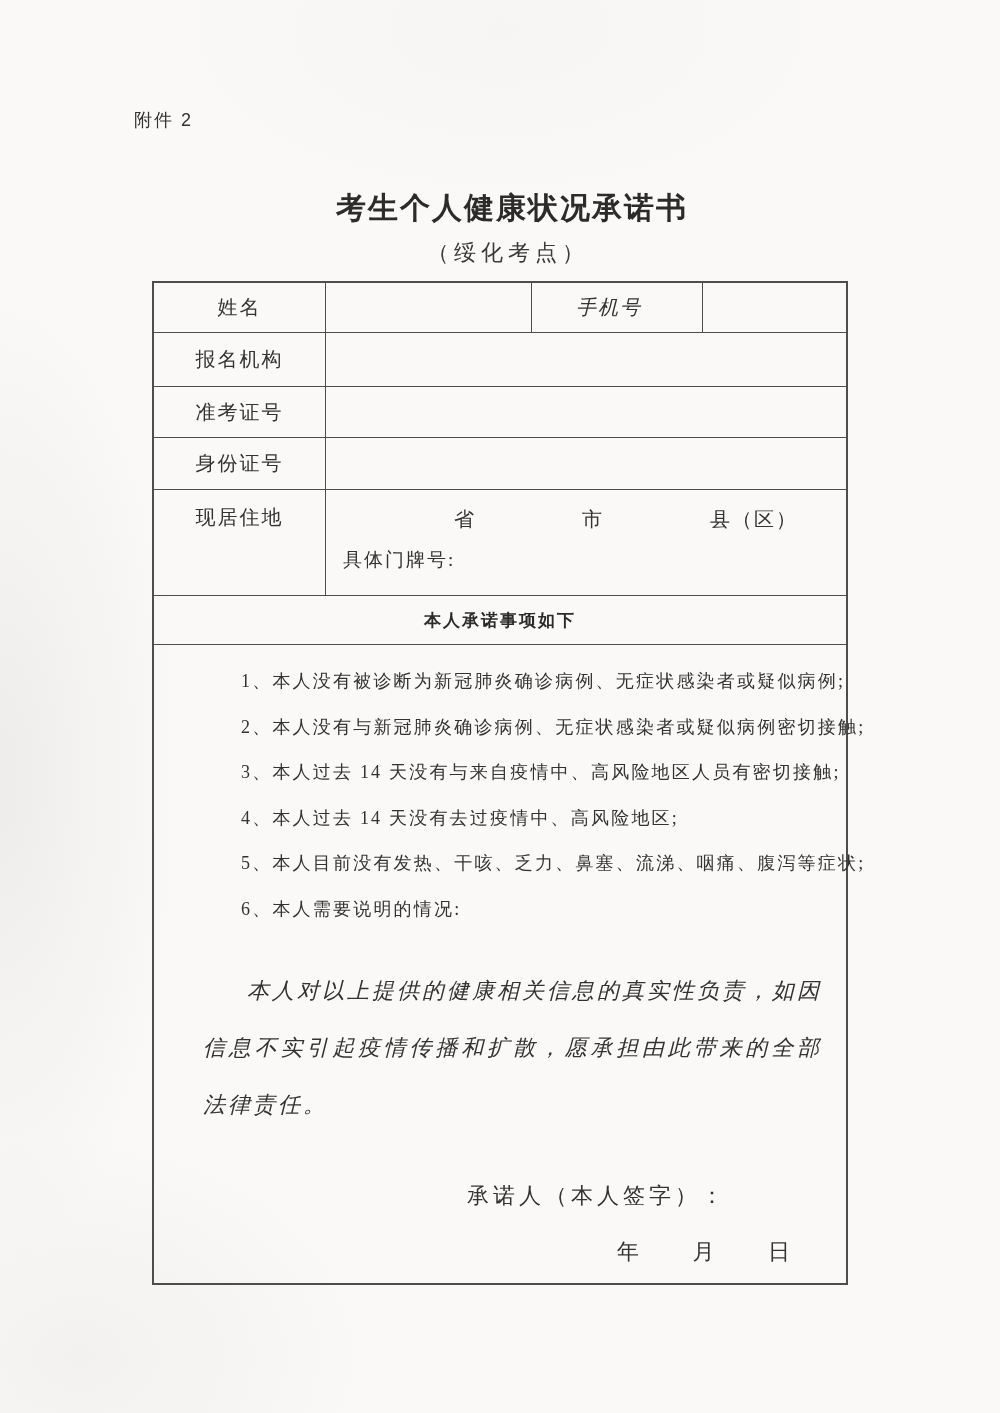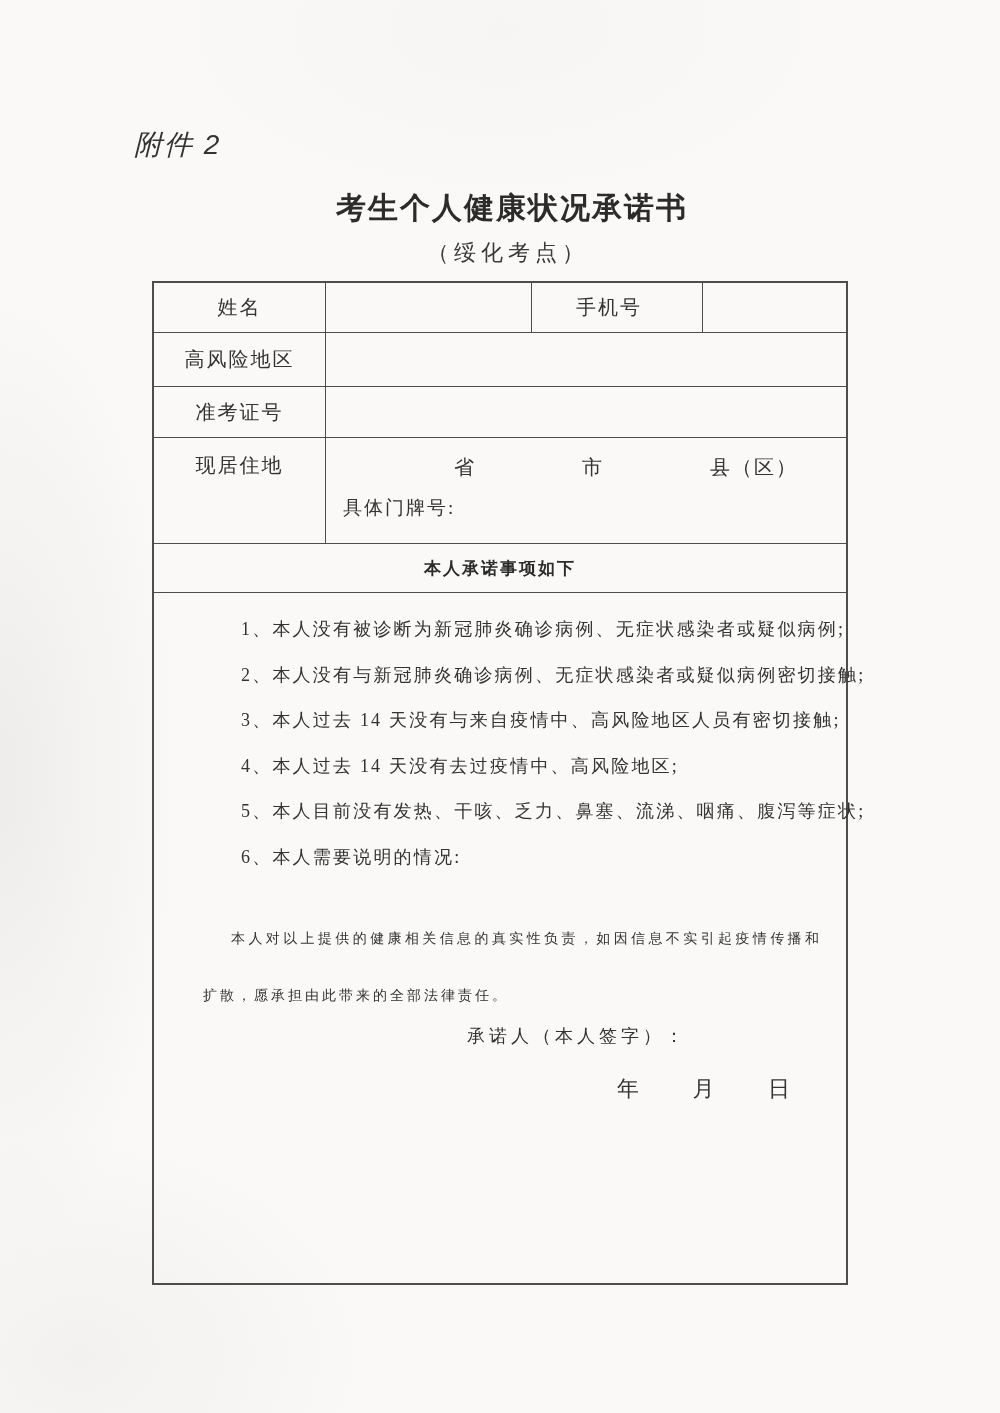--- a/index.html
+++ b/index.html
@@ -19,26 +19,25 @@
     overflow: hidden;
     background:
       radial-gradient(ellipse 260px 700px at 0% 55%, rgba(160,160,160,0.14), transparent 70%),
       radial-gradient(ellipse 420px 320px at 8% 96%, rgba(170,170,170,0.10), transparent 70%),
       radial-gradient(ellipse 500px 260px at 50% 2%, rgba(200,200,200,0.07), transparent 75%),
       #faf9f7;
   }
   .attachment {
     position: absolute;
     left: 134px;
-    top: 126px;
-    font-size: 28px;
+    top: 108px;
+    font-size: 18px;
     letter-spacing: 2px;
     font-family: "Liberation Sans", "DejaVu Sans", sans-serif;
     color: #333;
-    font-style: italic;
   }
   .doc-title {
     position: absolute;
     top: 176px;
     left: 0;
     width: 100%;
     margin: 12px;
     text-align: center;
     font-size: 30px;
     font-weight: bold;
@@ -87,21 +86,21 @@
     letter-spacing: 2px;
     color: #333;
   }
   .r1 { height: 50px; }
   .r2 { height: 54px; }
   .r3 { height: 51px; text-align: right; }
   .r4 { height: 52px; }
   .r5 { height: 106px; }
   .c1 { flex: 0 0 139px; }
   .c2 { flex: 0 0 190px; }
-  .c3 { flex: 0 0 155px; }
+  .c3 { flex: 0 0 155px; font-style: italic; }
   .c4 { flex: 1 1 auto; }
   .wide { flex: 1 1 auto; }
   .residence-label {
     align-items: flex-start;
     padding-top: 14px;
   }
   .residence-cell {
     flex: 1 1 auto;
     display: flex;
     flex-direction: column;
@@ -141,30 +140,32 @@
   }
   .item {
     line-height: 45.5px;
     font-size: 18px;
     letter-spacing: 2.2px;
     white-space: nowrap;
     color: #333;
   }
   .declaration {
     margin: 30px 24px 0 8px;
-    font-size: 14px;
+    font-size: 22px;
     line-height: 57px;
     letter-spacing: 3px;
     text-indent: 2em;
     text-align: justify;
     color: #333;
+    font-style: italic;
   }
   .signature-line {
+    margin-top: 48px;
     padding-left: 272px;
-    font-size: 18px;
+    font-size: 22px;
     letter-spacing: 4px;
     color: #333;
   }
   .date-line {
     margin-top: 26px;
     text-align: right;
     padding-right: 56px;
     font-size: 22px;
     color: #333;
   }
@@ -184,29 +185,33 @@
   <div class="form-table">
 
     <div class="row r1">
       <div class="cell label-cell c1">姓名</div>
       <div class="cell c2"></div>
       <div class="cell label-cell c3">手机号</div>
       <div class="cell c4"></div>
     </div>
 
     <div class="row r2">
-      <div class="cell label-cell c1">高风险地区</div>
+      <div class="cell label-cell c1">报名机构</div>
       <div class="cell wide"></div>
     </div>
 
     <div class="row r3">
       <div class="cell label-cell c1">准考证号</div>
       <div class="cell wide"></div>
     </div>
 
+    <div class="row r4">
+      <div class="cell label-cell c1">身份证号</div>
+      <div class="cell wide"></div>
+    </div>
 
     <div class="row r5">
       <div class="cell label-cell residence-label c1">现居住地</div>
       <div class="cell residence-cell">
         <div class="admin-line">
           <span>省</span>
           <span>市</span>
           <span>县（区）</span>
         </div>
         <div class="address-line">具体门牌号:</div>

